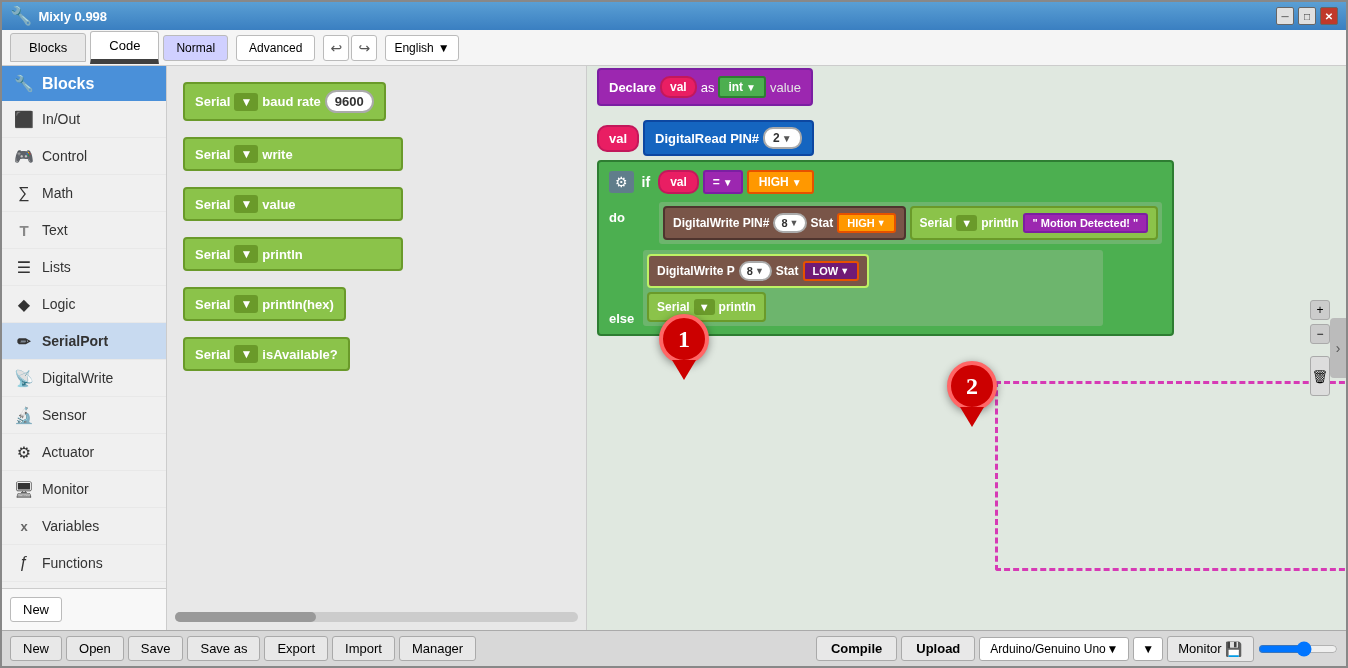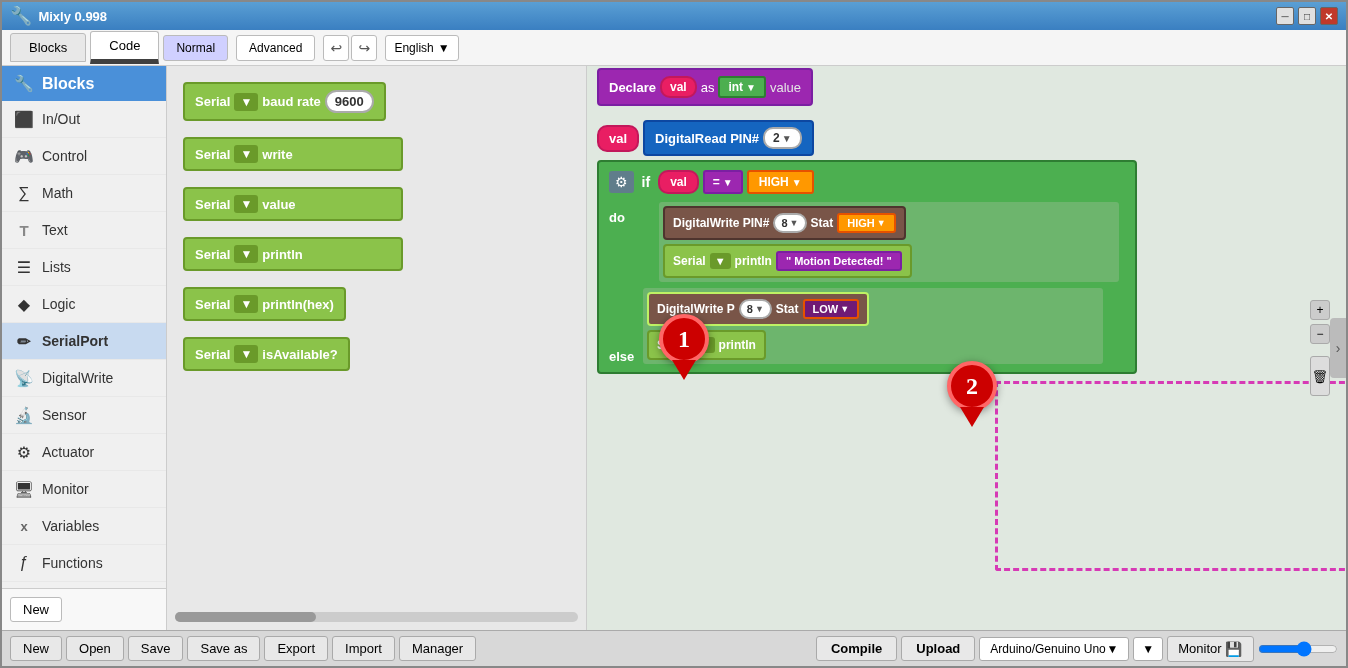--- a/index.html
+++ b/index.html
@@ -285,21 +285,21 @@
               <span style="font-size:10px;">▼</span>
             </span>
             <span style="background:#ff9800;border:2px solid #e65100;border-radius:3px;padding:3px 10px;color:white;font-weight:bold;font-size:12px;display:flex;align-items:center;gap:3px;">
               <span>HIGH</span>
               <span style="font-size:10px;">▼</span>
             </span>
           </div>
 
           <div style="display:flex;align-items:flex-start;gap:20px;padding:2px 6px;">
             <span style="color:white;font-weight:bold;font-size:13px;padding-top:8px;min-width:30px;">do</span>
-            <div style="display:flex;flex-direction:column;gap:4px;background:#6db56d;border-radius:3px;padding:4px;min-width:460px;">
+            <div style="display:flex;flex-direction:row;gap:4px;background:#6db56d;border-radius:3px;padding:4px;min-width:460px;">
 
               <div style="display:flex;align-items:center;gap:4px;">
                 <div style="background:#795548;border:2px solid #4e342e;border-radius:4px;padding:5px 8px;display:flex;align-items:center;gap:4px;color:white;font-weight:bold;font-size:12px;">
                   <span>DigitalWrite PIN#</span>
                   <span style="background:white;border:2px solid #aaa;border-radius:10px;padding:2px 6px;color:#333;font-size:11px;display:flex;align-items:center;gap:2px;">
                     <span>8</span>
                     <span style="font-size:9px;color:#555;">▼</span>
                   </span>
                   <span>Stat</span>
                   <span style="background:#ff9800;border:2px solid #e65100;border-radius:3px;padding:2px 8px;color:white;font-size:11px;font-weight:bold;display:flex;align-items:center;gap:2px;">

